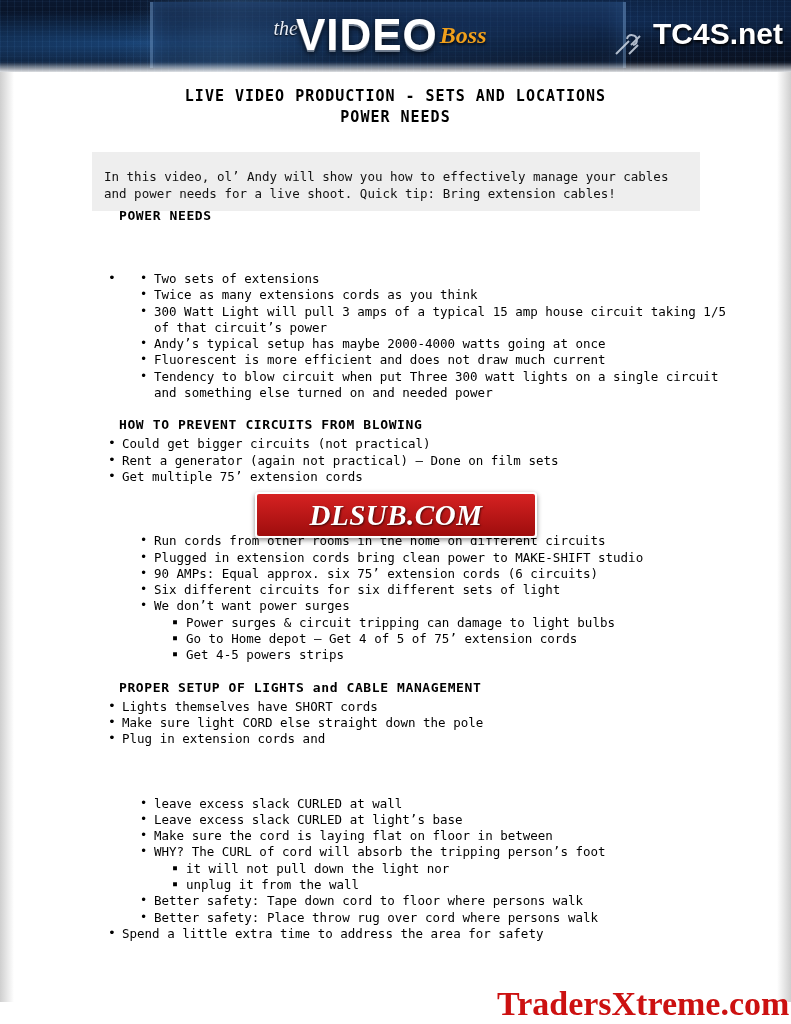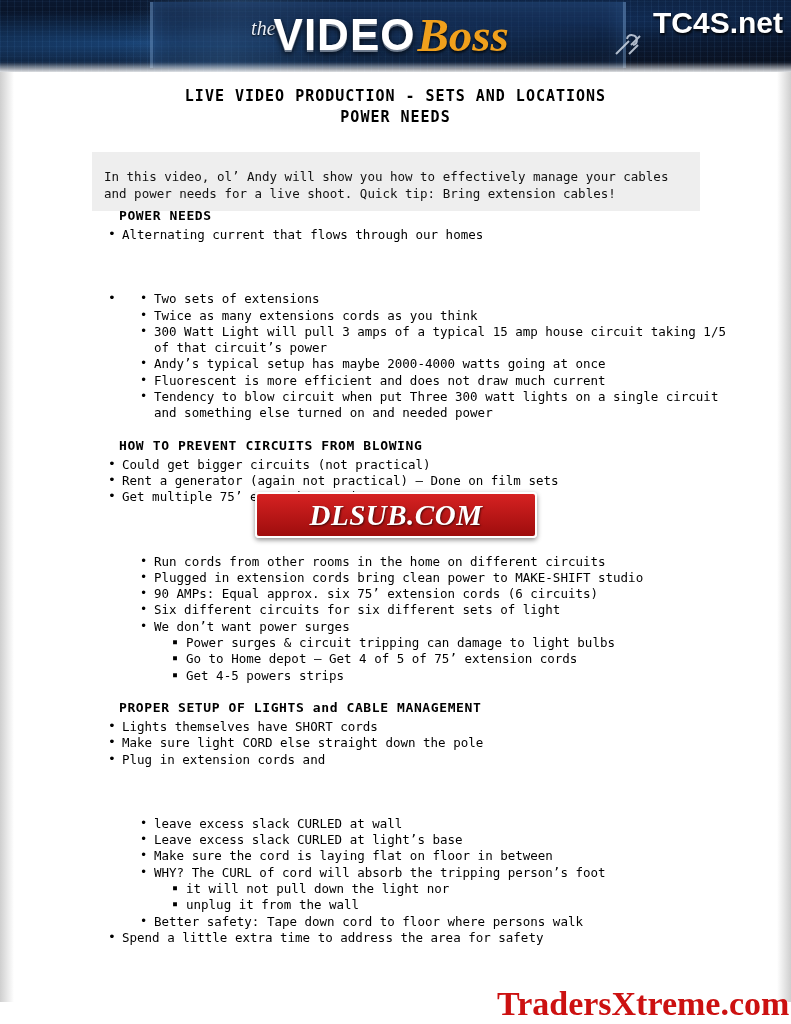--- a/index.html
+++ b/index.html
@@ -69,37 +69,37 @@
     font-weight: bold;
     font-size: 44px;
     letter-spacing: 1px;
     color: #ffffff;
     text-shadow: 0 2px 0 #6d7a8c, 0 3px 6px rgba(0,0,0,0.9);
   }
   .logo-boss {
     font-family: "Liberation Serif", serif;
     font-style: italic;
     font-weight: bold;
-    font-size: 47px;
+    font-size: 24px;
     color: #f0a01c;
     text-shadow: 0 2px 3px rgba(0,0,0,0.85);
     margin-left: 2px;
   }
   .logo-plate {
     position: absolute;
     left: 150px; top: 2px;
     width: 470px; height: 66px;
     border-left: 3px solid rgba(150,200,255,0.35);
     border-right: 3px solid rgba(150,200,255,0.35);
     background: linear-gradient(180deg, rgba(25,50,90,0.55), rgba(5,10,25,0.2));
     box-shadow: inset 0 0 25px rgba(80,150,230,0.25);
   }
   .tc4s {
     position: absolute;
-    right: 8px; top: 6px;
+    right: 8px; top: 17px;
     font-family: "Liberation Sans", sans-serif;
     font-weight: bold;
     font-size: 30px;
     color: #ffffff;
     text-shadow: 1px 2px 3px rgba(0,0,0,0.95);
     letter-spacing: 0px;
   }
   .tools-icon {
     position: absolute;
     right: 148px; top: 32px;
@@ -279,21 +279,20 @@
   <div class="doc-title">
     <div>LIVE VIDEO PRODUCTION - SETS AND LOCATIONS</div>
     <div>POWER NEEDS</div>
   </div>
 
   <div class="intro-box">In this video, ol’ Andy will show you how to effectively manage your cables and power needs for a live shoot.  Quick tip:  Bring extension cables!</div>
 
   <div class="content" id="body-root">
       <h2 class="sec">POWER NEEDS</h2>
       <ul class="l1">
-        <li><span>Alternating current that flows through our homes</span></li>
         <li><ul class="l2">
             <li><span>Two sets of extensions</span></li>
             <li><span>Twice as many extensions cords as you think</span></li>
             <li><span>300 Watt Light will pull 3 amps of a typical 15 amp house circuit taking 1/5 of that circuit’s power</span></li>
             <li><span>Andy’s typical setup has maybe 2000-4000 watts going at once</span></li>
             <li><span>Fluorescent is more efficient and does not draw much current</span></li>
             <li><span>Tendency to blow circuit when put Three 300 watt lights on a single circuit and something else turned on and needed power</span></li>
           </ul></li>
       </ul>
       <h2 class="sec">HOW TO PREVENT CIRCUITS FROM BLOWING</h2>
@@ -318,20 +317,21 @@
         <li><span>Make sure light CORD else straight down the pole</span></li>
         <li><span>Plug in extension cords and</span><ul class="l2">
             <li><span>leave excess slack CURLED at wall</span></li>
             <li><span>Leave excess slack CURLED at light’s base</span></li>
             <li><span>Make sure the cord is laying flat on floor in between</span></li>
             <li><span>WHY?  The CURL of cord will absorb the tripping person’s foot</span><ul class="l3">
                 <li><span>it will not pull down the light nor</span></li>
                 <li><span>unplug it from the wall</span></li>
               </ul></li>
             <li><span>Better safety:  Tape down cord to floor where persons walk</span></li>
+            <li><span>Better safety:  Place throw rug over cord where persons walk</span></li>
           </ul></li>
         <li><span>Spend a little extra time to address the area for safety</span></li>
       </ul>
     </div>
 </div>
 
 <div class="page-bottom"></div>
 
 <div class="wm-dlsub">DLSUB.COM</div>
 <div class="wm-traders">TradersXtreme.com</div>

